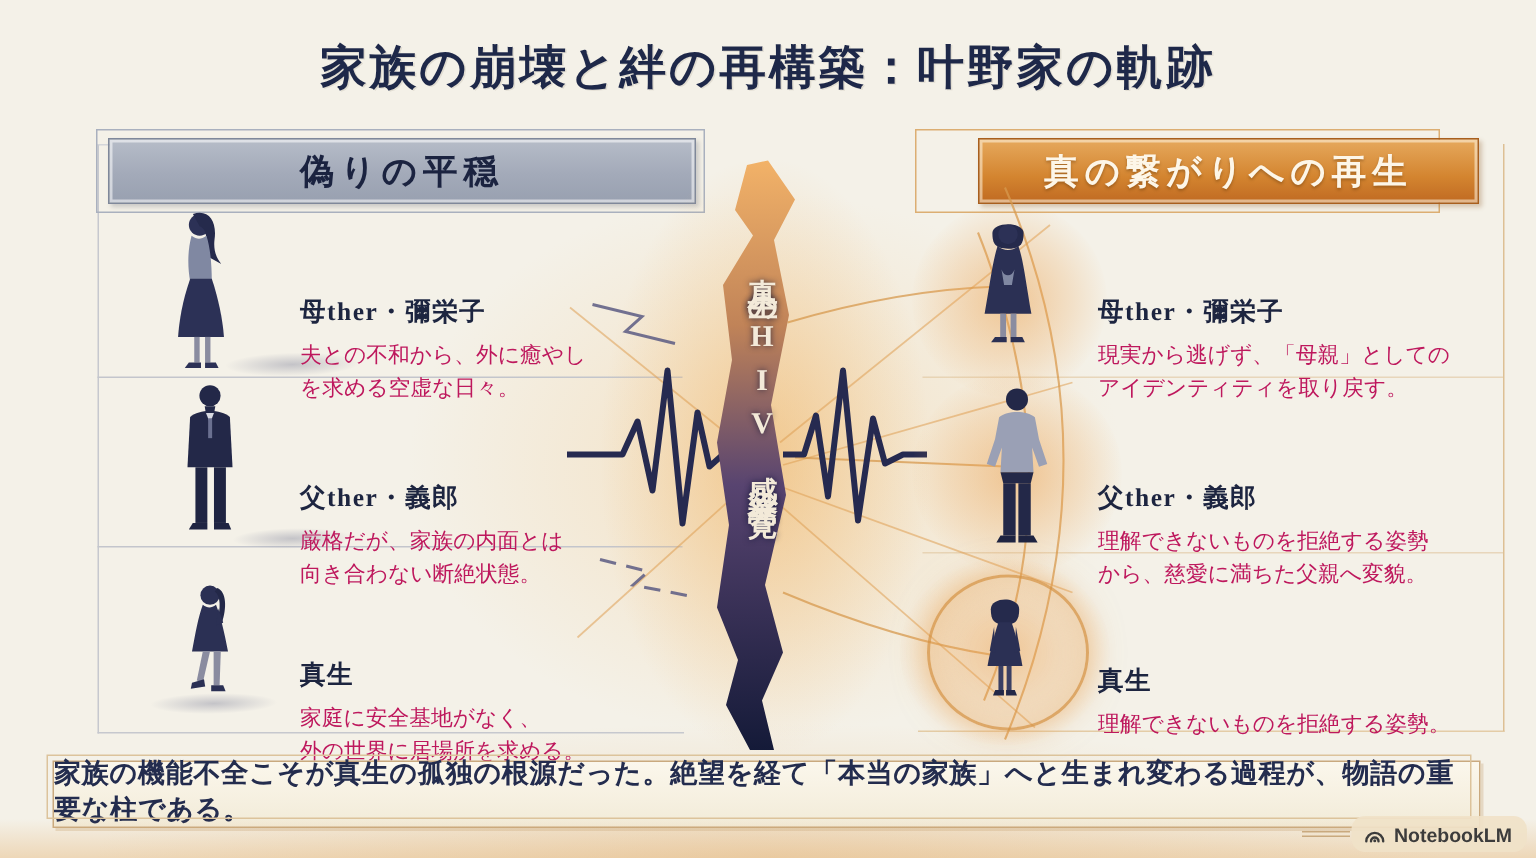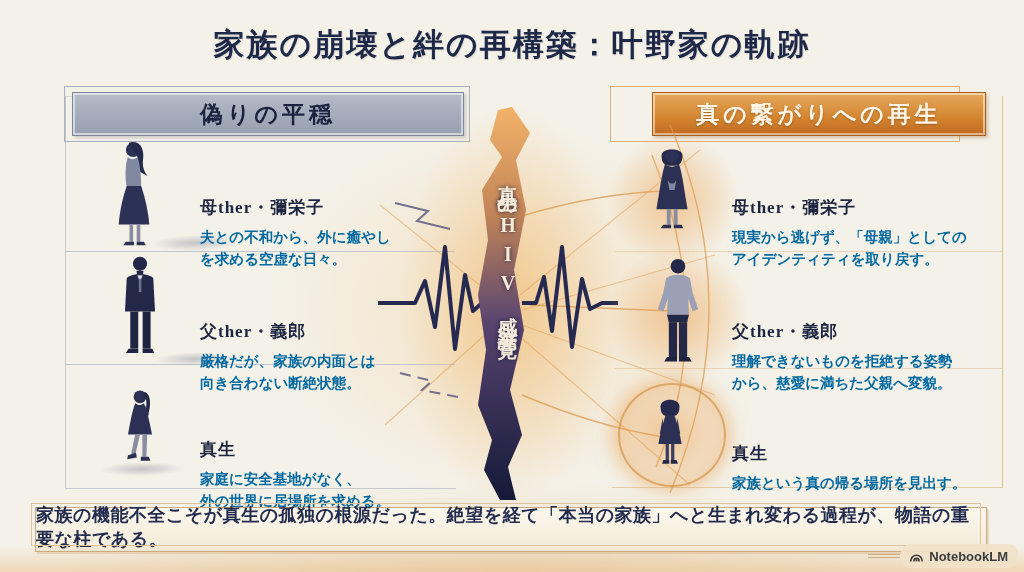--- a/index.html
+++ b/index.html
@@ -57,21 +57,21 @@
   .divider{position:absolute;height:1px;background:#c3c5cc;}
   .divider.tan{background:#e0c49c;}
 
   
   .entry{position:absolute;}
   .entry .name{
     font-family:"Liberation Serif","DejaVu Serif",serif;
     font-size:17px;font-weight:700;color:#1d2540;margin-bottom:7px;letter-spacing:1px;margin-top:40px;
   }
   .entry .desc{
-    font-size:14.5px;font-weight:700;color:#0369a1;line-height:1.55;white-space:pre-line;
+    font-size:14.5px;font-weight:400;color:#be185d;line-height:1.55;white-space:pre-line;
   }
 
   
   .figure{position:absolute;}
   .figure svg{display:block;}
   .fig-shadow{
     position:absolute;background:radial-gradient(ellipse, rgba(85,90,125,0.30), rgba(85,90,125,0) 70%);
     transform:skewX(-35deg);
   }
   .glow{
@@ -302,21 +302,21 @@
   <div class="desc">現実から逃げず、「母親」としての
 アイデンティティを取り戻す。</div>
 </div>
 <div class="entry" style="left:732px;top:280px;width:262px;">
   <div class="name">父ther・義郎</div>
   <div class="desc">理解できないものを拒絶する姿勢
 から、慈愛に満ちた父親へ変貌。</div>
 </div>
 <div class="entry" style="left:732px;top:402px;width:262px;">
   <div class="name">真生</div>
-  <div class="desc">家族という真の帰る場所を見出す。</div>
+  <div class="desc">理解できないものを拒絶する姿勢。</div>
 </div>
 
 <div class="banner">
   <div class="text">家族の機能不全こそが真生の孤独の根源だった。絶望を経て「本当の家族」へと生まれ変わる過程が、物語の重要な柱である。</div>
 </div>
 
 <div class="bottom-warm"></div>
 
 <div class="brand-lines">
     <div></div>

